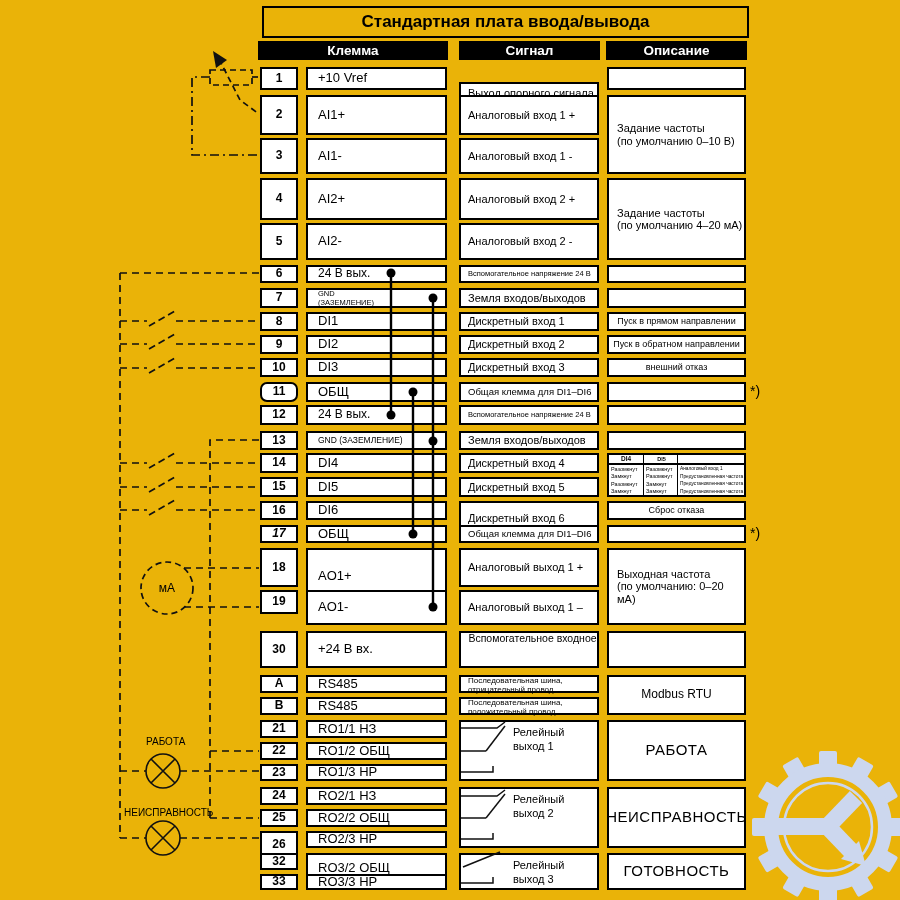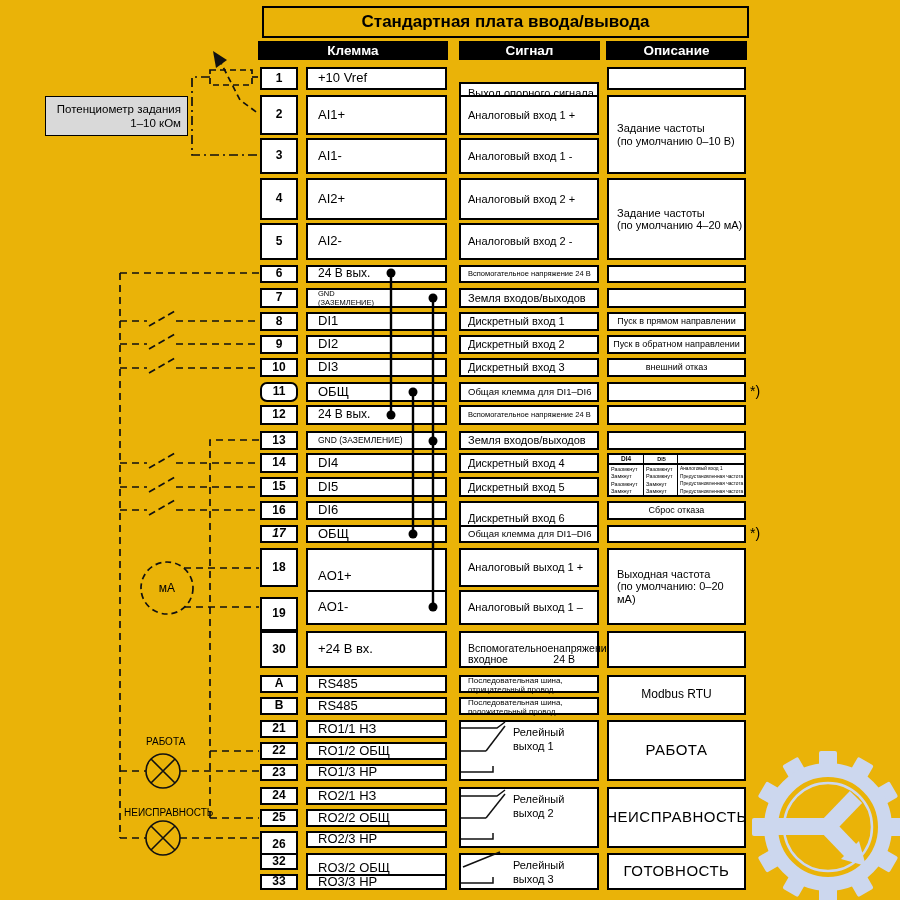--- a/index.html
+++ b/index.html
@@ -8,21 +8,21 @@
   .box{position:absolute;box-sizing:border-box;border:2px solid #000;background:#fff;
        display:flex;align-items:center;justify-content:center;line-height:1.12;}
   .num{font-weight:bold;font-size:12px;}
   .name{justify-content:flex-start;padding-left:10px;font-size:13px;}
   .name.lsm{font-size:8.5px;}
   .name.lxs{flex-direction:column;align-items:flex-start;font-size:7.5px;line-height:1.15;}
   .name.l12{font-size:12px;}
   .sig{justify-content:flex-start;padding-left:7px;font-size:11px;}
   .sig.sxs{font-size:7.5px;}
   .sig.ssm{font-size:9.5px;}
-  .sig.s2l{align-items:flex-end;font-size:10.5px;}
+  .sig.s2l{flex-direction:column;align-items:center;font-size:10.5px;gap:34px;}
   .sig.s2xs{flex-direction:column;align-items:flex-start;font-size:8px;}
   .siggroup{align-items:flex-start;justify-content:flex-start;}
   .relaytext{position:absolute;left:52px;top:4px;font-size:11px;line-height:1.25;}
   .desc{font-size:11px;}
   .desc.dleft{flex-direction:column;align-items:flex-start;padding-left:8px;font-size:11px;}
   .desc.dsm{font-size:9px;}
   .desc.dmd{font-size:12px;}
   .desc.dbig{font-size:15px;letter-spacing:.5px;}
   .ast{position:absolute;left:141px;top:50%;transform:translateY(-50%);font-size:14px;background:transparent;border:none;}
   #title{position:absolute;left:262px;top:6px;width:483px;height:28px;border:2px solid #000;
@@ -49,24 +49,20 @@
 <body>
 
 <div id="canvas">
 
   <div id="title">Стандартная плата ввода/вывода</div>
 
   <div class="hdr" style="left:258px;width:190px;">Клемма</div>
   <div class="hdr" style="left:459px;width:141px;">Сигнал</div>
   <div class="hdr" style="left:606px;width:141px;">Описание</div>
 
-  <div id="potlabel">
-    <span>Потенциометр задания</span>
-    <span>1–10 кОм</span>
-  </div>
 
   <div id="malabel" class="freelabel" style="font-size:12px;">мА</div>
   <div class="freelabel" style="left:146px;top:736px;">РАБОТА</div>
   <div class="freelabel" style="left:124px;top:807px;">НЕИСПРАВНОСТЬ</div>
 
   <div id="rows">
       <div class="box num" style="left: 260px; top: 67px; width: 38px; height: 23px;">
         <span>1</span>
       </div>
       <div class="box name " style="left: 306px; top: 67px; width: 141px; height: 23px;">
@@ -222,21 +218,21 @@
       </div>
       <div class="box num" style="left: 260px; top: 548px; width: 38px; height: 39px;">
         <span>18</span>
       </div>
       <div class="box name " style="left: 306px; top: 548px; width: 141px; height: 56px;">
         <span>AO1+</span>
       </div>
       <div class="box sig " style="left: 459px; top: 548px; width: 140px; height: 39px;">
         <span>Аналоговый выход 1 +</span>
       </div>
-      <div class="box num" style="left: 260px; top: 590px; width: 38px; height: 34px; margin-top: 7px;">
+      <div class="box num" style="left: 260px; top: 590px; width: 38px; height: 24px;">
         <span>19</span>
       </div>
       <div class="box name " style="left: 306px; top: 590px; width: 141px; height: 35px;">
         <span>AO1-</span>
       </div>
       <div class="box sig " style="left: 459px; top: 590px; width: 140px; height: 35px;">
         <span>Аналоговый выход 1 –</span>
       </div>
       <div class="box num" style="left: 260px; top: 631px; width: 38px; height: 37px;">
         <span>30</span>

